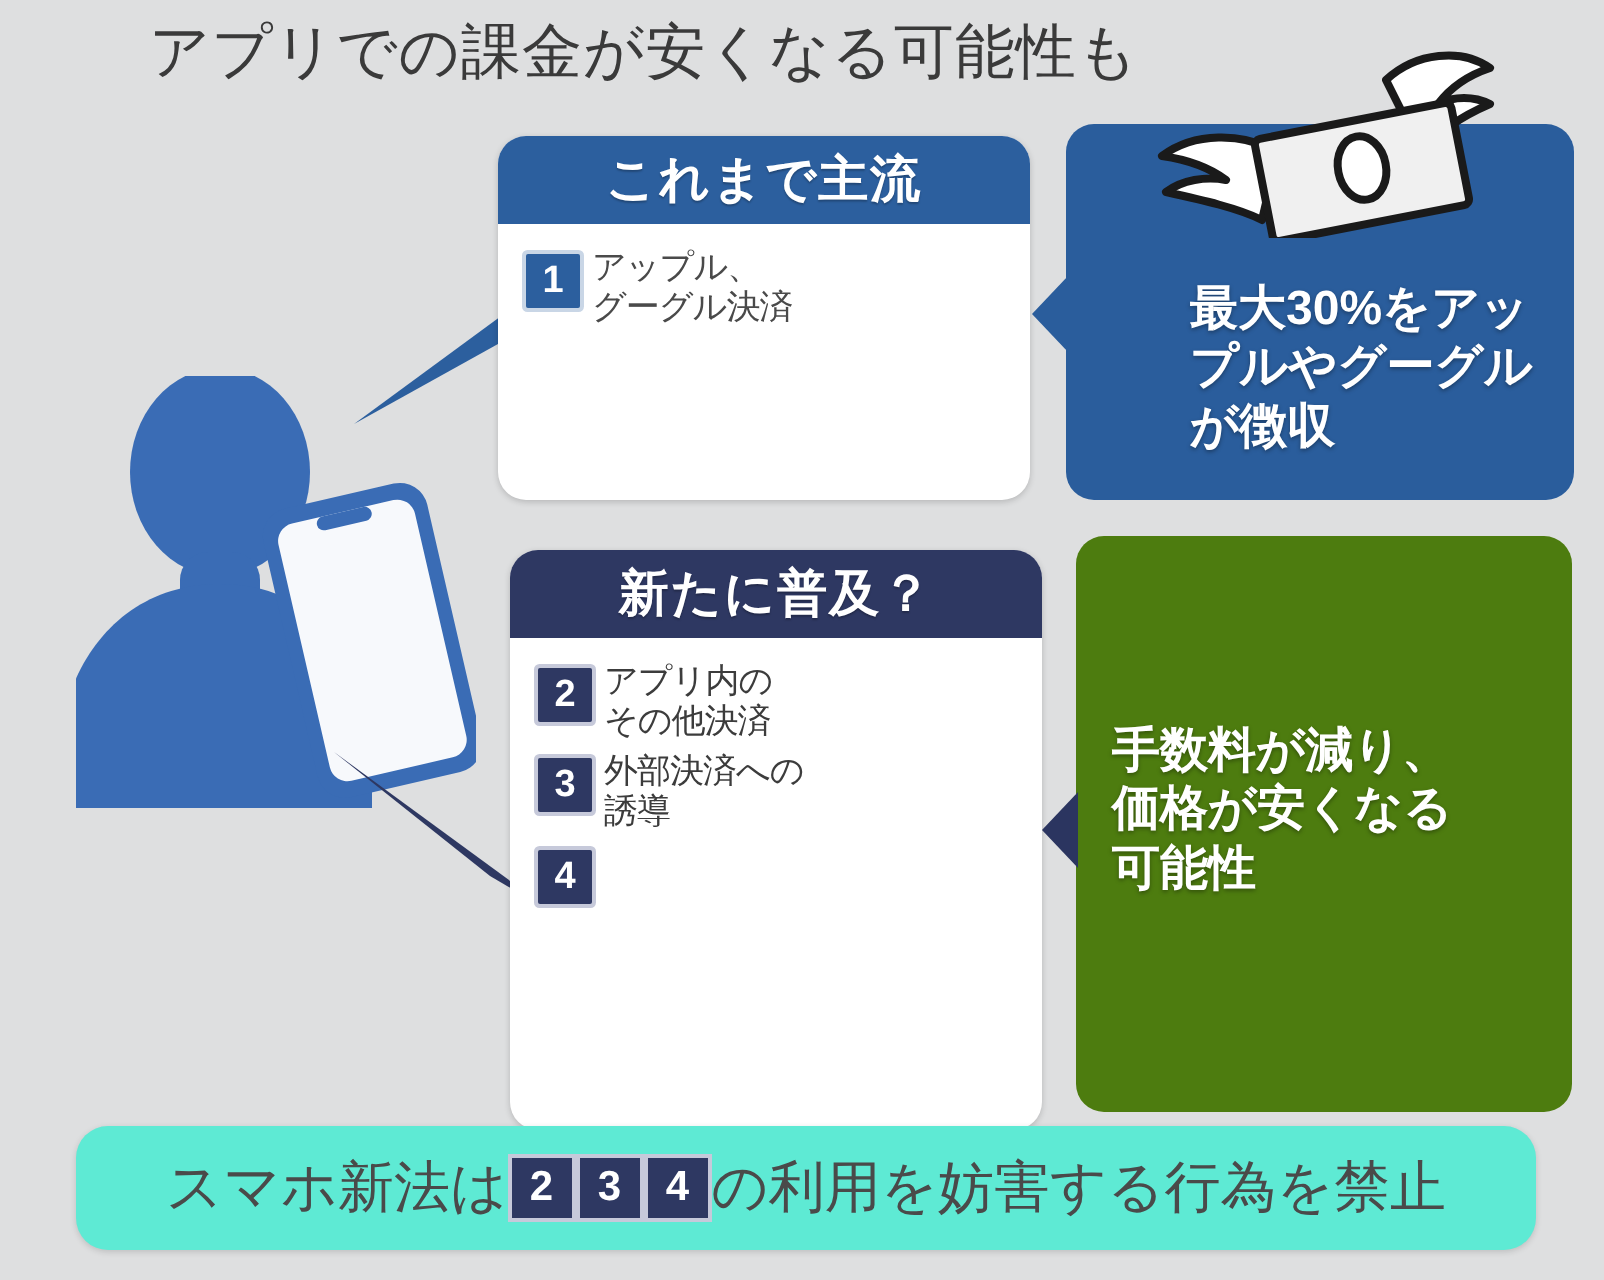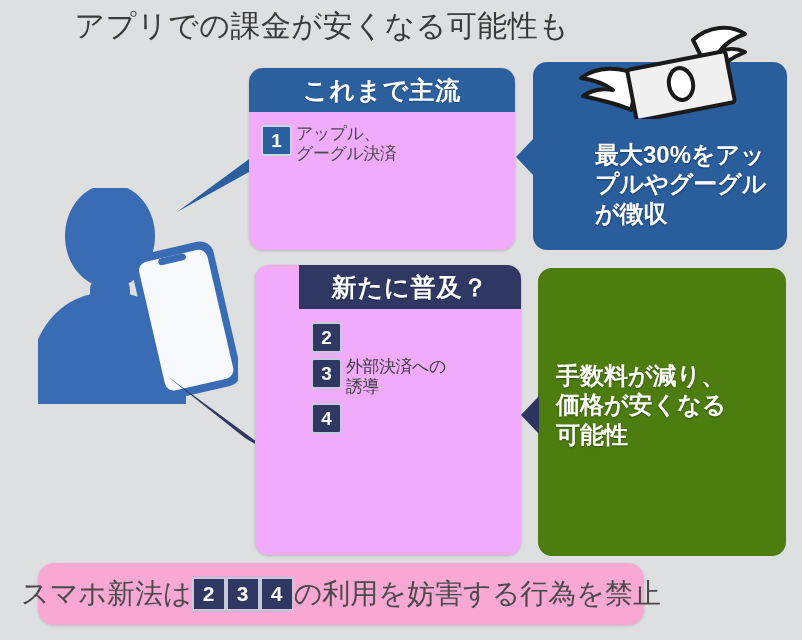--- a/index.html
+++ b/index.html
@@ -45,28 +45,28 @@
   }
 
   
   .arrow-svg { position: absolute; overflow: visible; }
   .arrow-up   { left: 175px; top: 138px;  width: 105px; height: 80px; }
   .arrow-down { left: 163px; top: 372px;  width: 120px; height: 92px; }
 
   
   .card {
     position: absolute;
-    background: #f0abfc;
+    background: #ffffff;
     border-radius: 14px;
     box-shadow: 0 1px 3px rgba(0,0,0,0.18);
     overflow: hidden;
     box-sizing: border-box;
   }
   .card-1 { left: 249px; top: 68px;  width: 266px; height: 182px; }
-  .card-2 { left: 255px; top: 265px; width: 266px; height: 290px; padding-left: 44px; }
+  .card-2 { left: 255px; top: 275px; width: 266px; height: 290px; }
 
   .card-header {
     height: 44px;
     line-height: 44px;
     text-align: center;
     color: #ffffff;
     font-size: 25px;
     font-weight: bold;
     letter-spacing: 1px;
     text-shadow: 0 1px 1px rgba(0,0,0,0.25);
@@ -159,23 +159,23 @@
     top: -38px;
     width: 210px;
     height: 95px;
   }
 
   
   .footer {
     position: absolute;
     left: 38px;
     top: 563px;
-    width: 606px;
+    width: 730px;
     height: 62px;
-    background: #f9a8d4;
+    background: #5eead4;
     border-radius: 16px;
     box-shadow: 0 1px 3px rgba(0,0,0,0.15);
     display: flex;
     align-items: center;
     justify-content: center;
   }
   .footer-line {
     display: flex;
     align-items: center;
     font-size: 28px;
@@ -237,20 +237,22 @@
 グーグル決済</span>
       </div>
     </div>
   </div>
 
   <div class="card card-2">
     <div class="card-header">新たに普及？</div>
     <div class="card-body">
       <div class="item">
         <span class="num-badge">2</span>
+        <span class="item-text">アプリ内の
+その他決済</span>
       </div>
       <div class="item">
         <span class="num-badge">3</span>
         <span class="item-text">外部決済への
 誘導</span>
       </div>
       <div class="item">
         <span class="num-badge">4</span>
       </div>
     </div>

